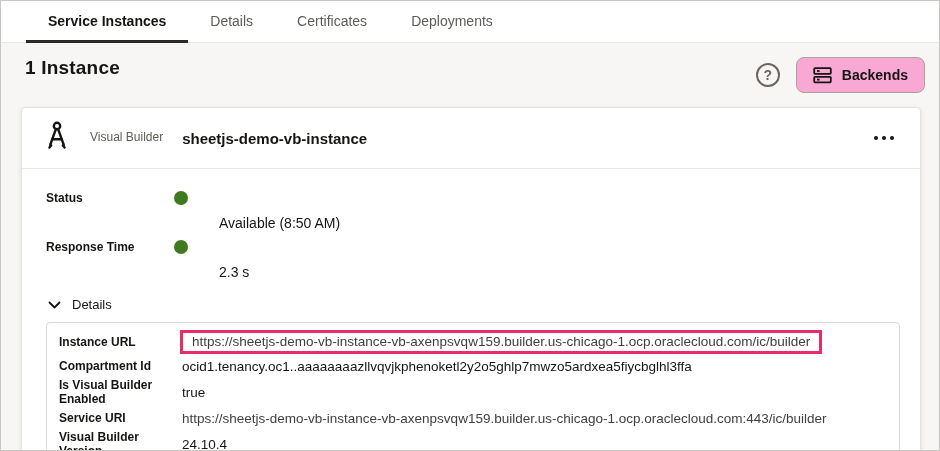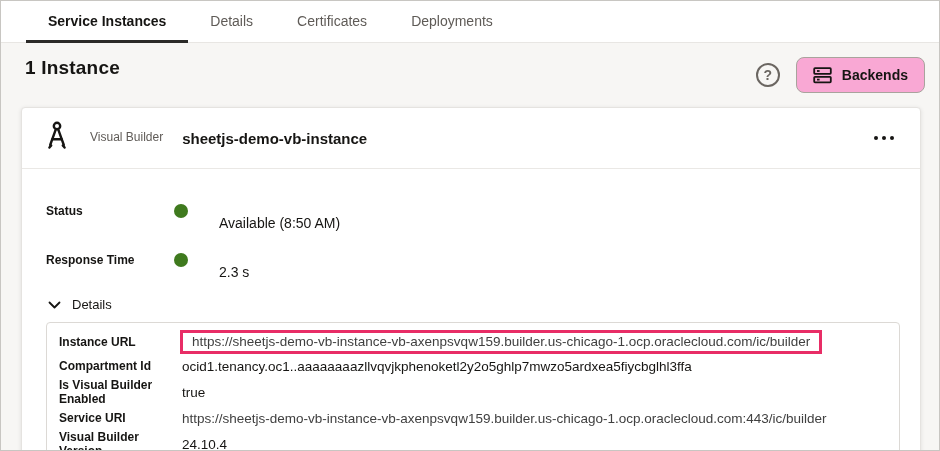--- a/index.html
+++ b/index.html
@@ -88,21 +88,21 @@
   .menu-dots {
     margin-left: auto;
     display: flex; gap: 4px;
     padding: 6px 8px;
     cursor: pointer;
   }
   .menu-dots i { width: 4px; height: 4px; background: #161513; border-radius: 50%; display: block; }
 
   
   .card-body { padding: 22px 20px 18px 24px; }
-  .stat-row { display: flex; align-items: center; margin-bottom: 9px; gap: 16px; }
+  .stat-row { display: flex; margin-bottom: 9px; gap: 16px; }
   .stat-label { width: 112px; font-size: 12px; font-weight: 600; color: #161513; }
   .dot {
     width: 14px; height: 14px; border-radius: 50%;
     background: #3f7a1e;
     margin-right: 15px;
     flex: 0 0 auto;
   }
   .stat-value { font-size: 14px; color: #161513; margin-top: 24px; }
 
   .details-toggle {

